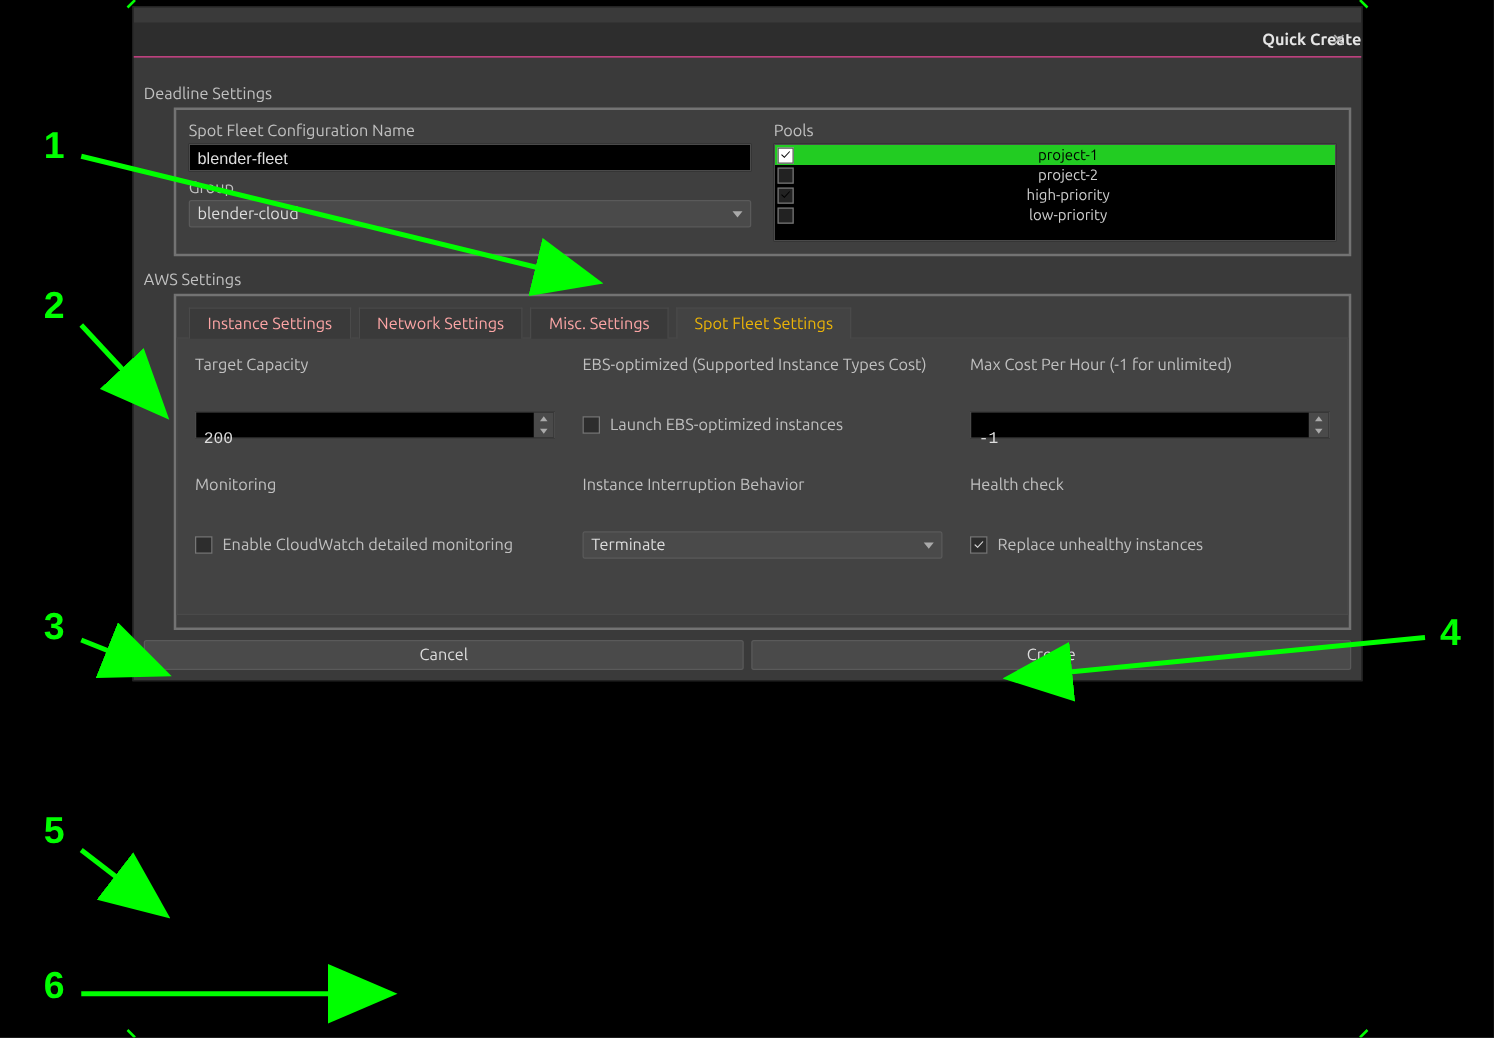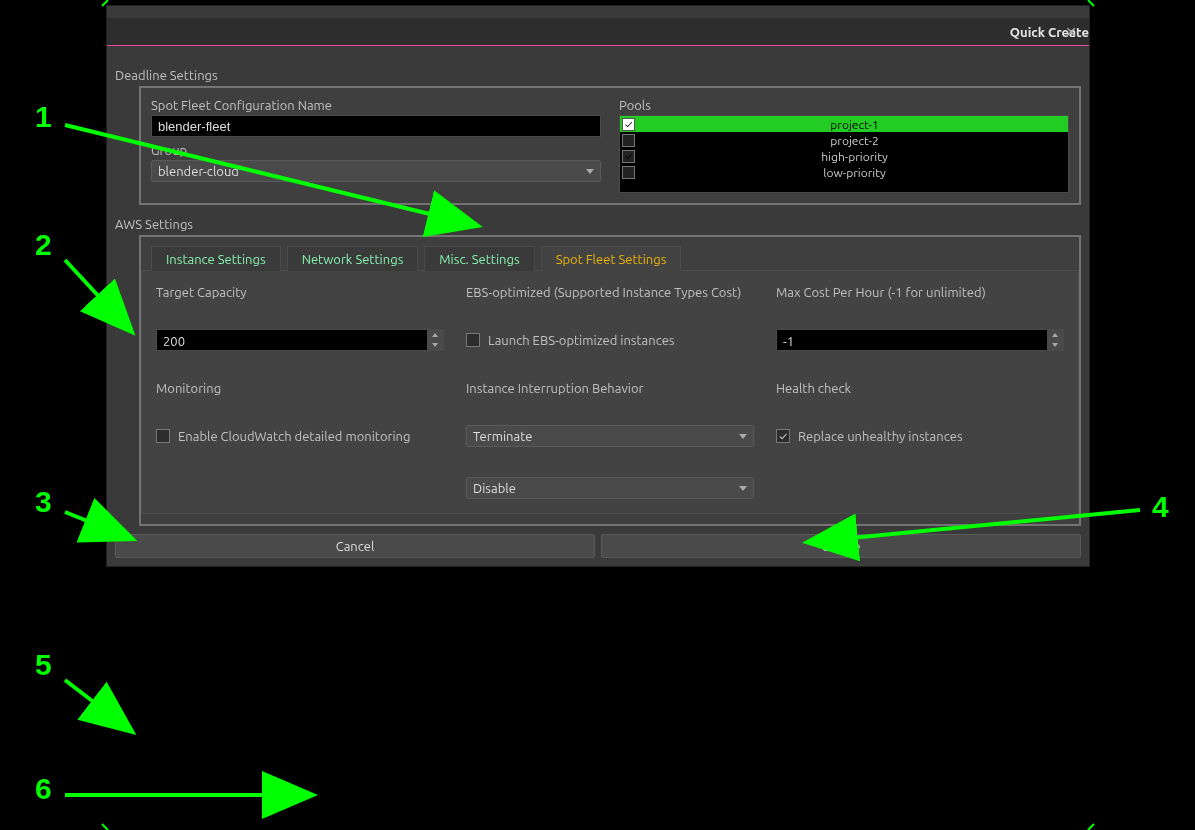--- a/index.html
+++ b/index.html
@@ -137,21 +137,21 @@
     gap: 6px;
     margin-top: 8px;
     border-bottom: 1px solid #4a4a4a;
     padding-left: 10px;
   }
   .tab {
     padding: 5px 14px;
     background: #3a3a3a;
     border: 1px solid #4a4a4a;
     border-bottom: none;
-    color: #86efac;
+    color: #fca5a5;
     cursor: pointer;
     position: relative;
     top: 1px;
   }
   .tab.active {
     background: #434343;
     color: #eab308;
   }
   .tab-panel {
     border: 1px solid #4a4a4a;
@@ -178,22 +178,23 @@
   .spinner {
     display: flex;
     align-items: stretch;
     height: 22px;
     background: #000;
     border: 1px solid #4a4a4a;
     color: #ddd;
   }
   .spinner .val {
     flex: 1;
-    padding: 2px 6px;
+    padding: 12px 6px;
     line-height: 18px;
+    font-family: Liberation Mono, monospace;
   }
   .spinner .btns {
     width: 16px;
     background: #4a4a4a;
     display: flex;
     flex-direction: column;
   }
   .spinner .btns div {
     flex:1;
     display:flex;align-items:center;justify-content:center;
@@ -376,24 +377,20 @@
             <div class="checkbox-row">
               <span class="chkbx checked"></span>
               <span>Replace unhealthy instances</span>
             </div>
           </div>
 
 
           <div></div>
 
           <div class="field-block">
-            <div class="combo">
-              <span>Disable</span>
-              <span class="arrow"></span>
-            </div>
           </div>
 
           <div></div>
 
         </div>
       </div>
     </div>
 
     <div class="btnbar">
       <div class="btn">

